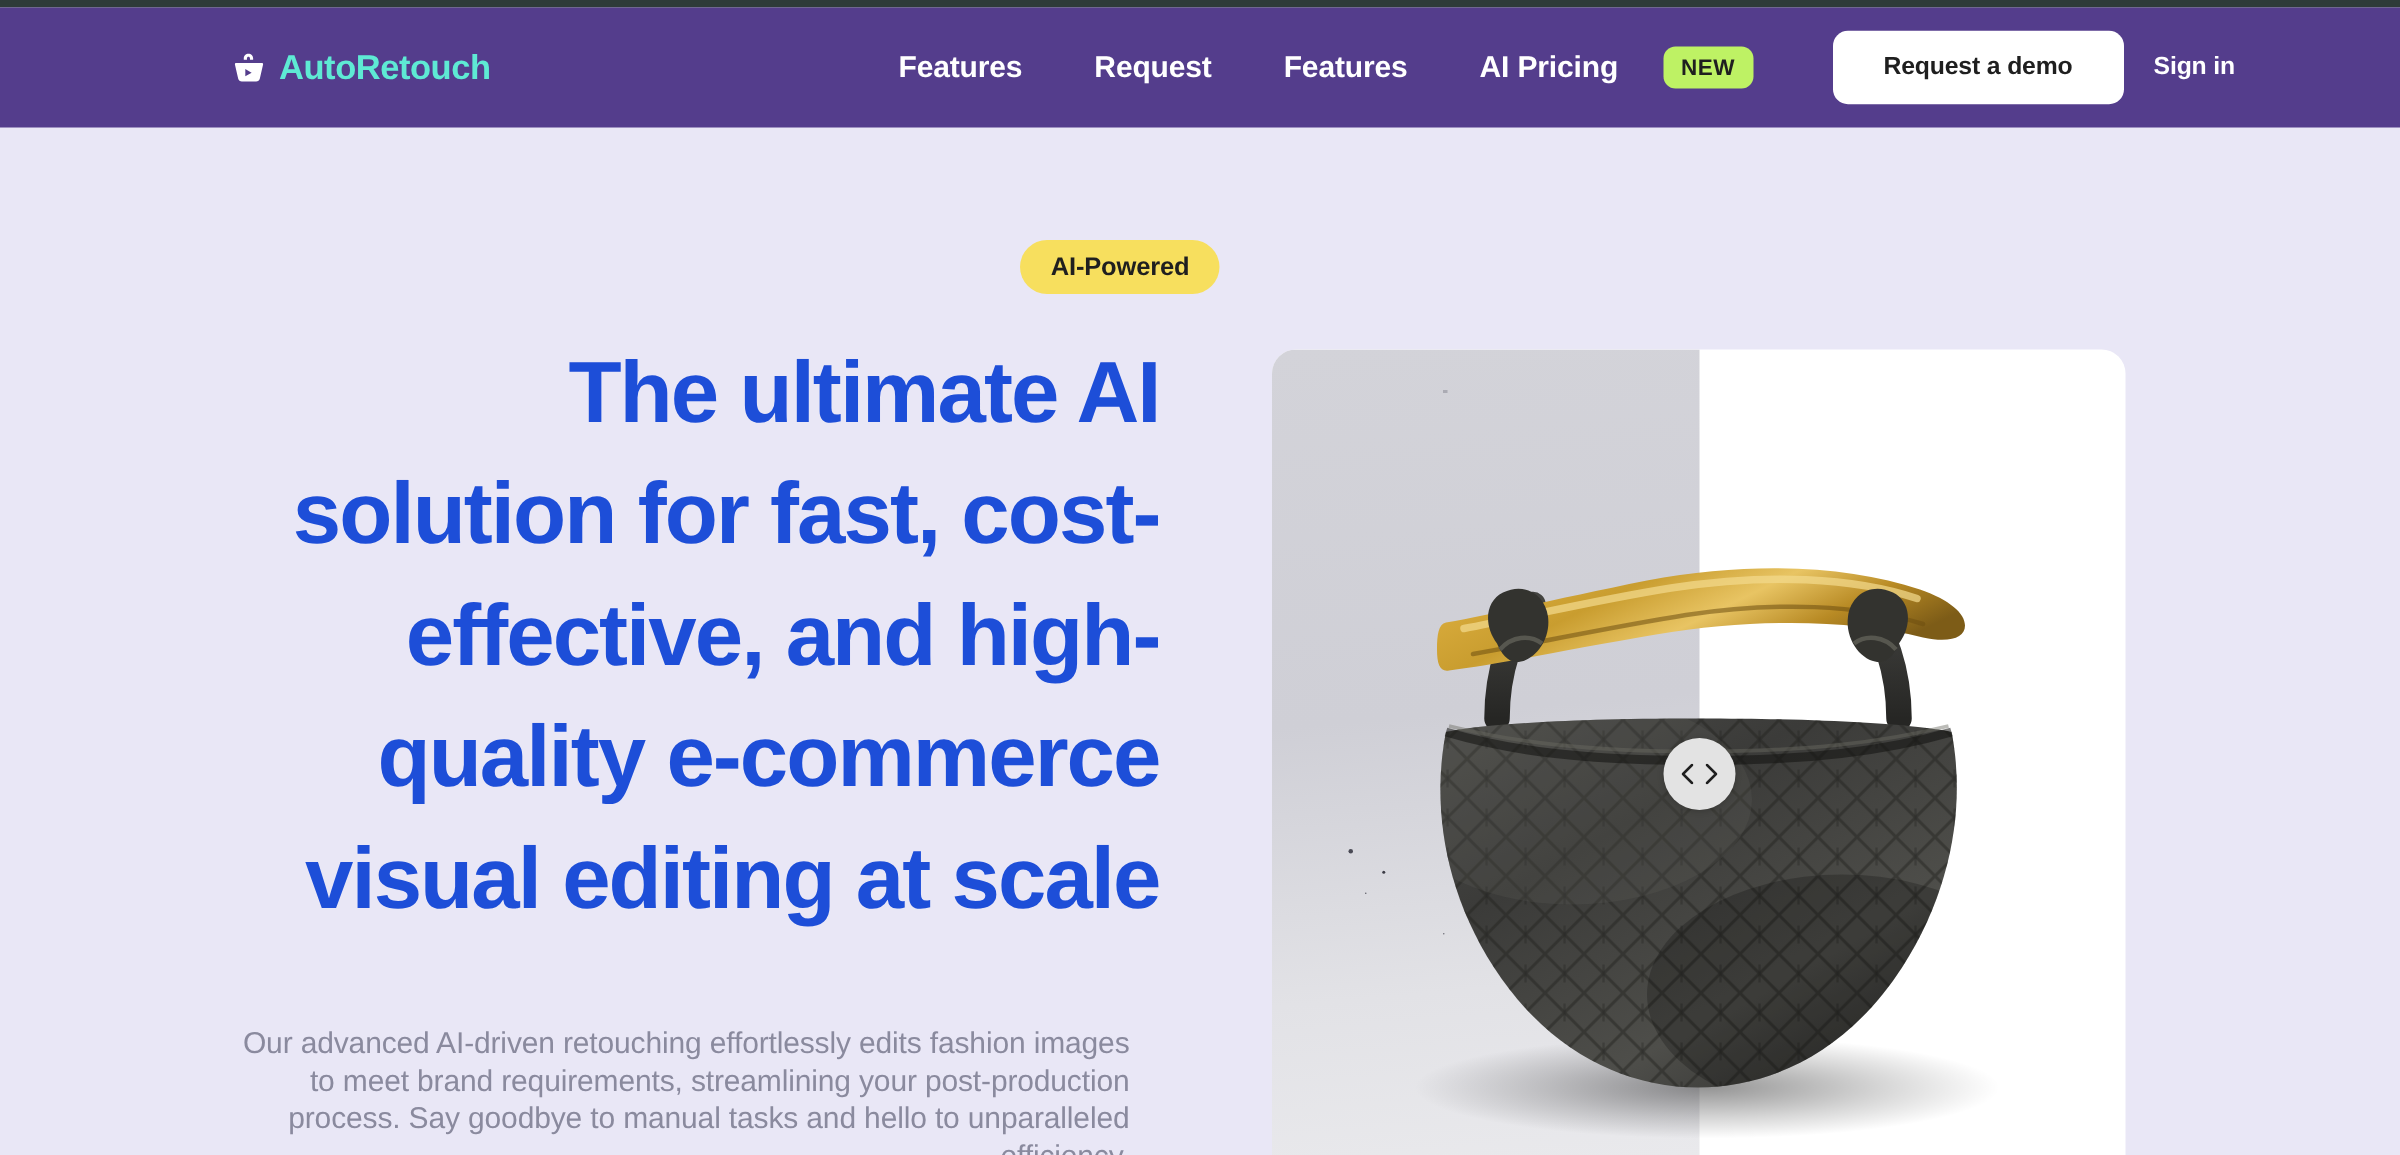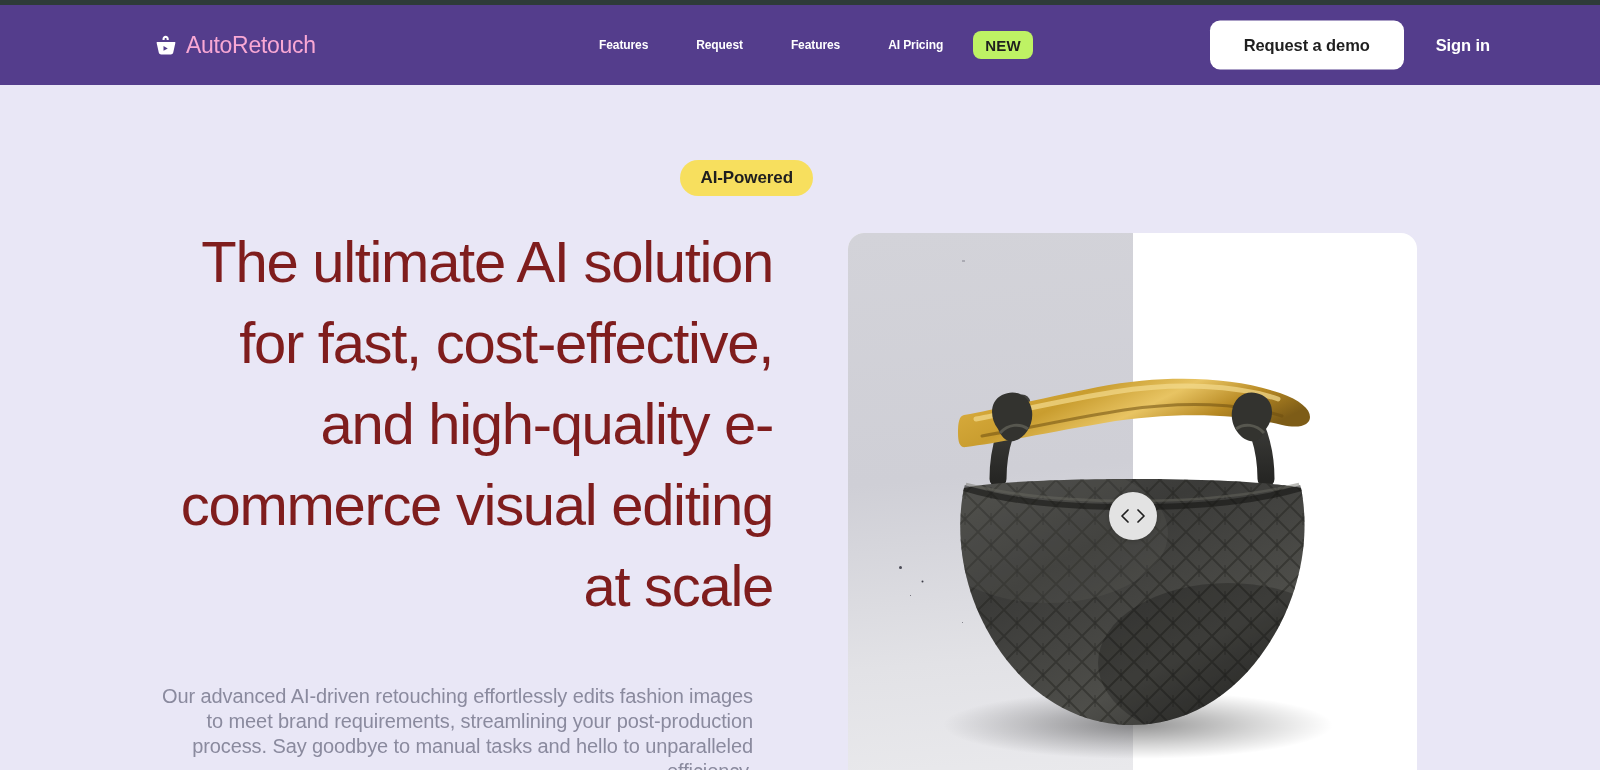--- a/index.html
+++ b/index.html
@@ -22,42 +22,42 @@
     background:#543d8c;
     display:flex; align-items:center;
   }
   .brand{
     position:absolute; left:155px; top:50%; transform:translateY(-50%);
     display:flex; align-items:center; gap:9px;
     text-decoration:none;
   }
   .brand-mark{ width:22px; height:22px; display:block; }
   .brand-name{
-    color:#f9a8d4; font-size:23px; font-weight:400; letter-spacing:-0.3px;
+    color:#5eead4; font-size:23px; font-weight:700; letter-spacing:-0.3px;
     white-space:nowrap;
   }
 
   .nav{
     position:absolute; left:575px; top:50%; transform:translateY(-50%);
     display:flex; align-items:center; gap:0px;
   }
   .nav-link{
-    color:#ffffff; font-size:12px; font-weight:700; text-decoration:none;
+    color:#ffffff; font-size:20px; font-weight:700; text-decoration:none;
     padding:0 24px; white-space:nowrap; letter-spacing:-0.1px;
   }
   .badge-new{
     background:#bef264; color:#1f1f1f;
     font-size:15px; font-weight:800; letter-spacing:0.3px;
     border-radius:8px; padding:7px 12px 6px; margin-left:6px;
     line-height:1;
   }
 
   .header-right{
     position:absolute; right:110px; top:50%; transform:translateY(-50%);
-    display:flex; align-items:center; gap:12px;
+    display:flex; align-items:center; gap:0px;
   }
   .btn-demo{
     background:#ffffff; color:#1f1f1f;
     font-size:16.5px; font-weight:700; letter-spacing:-0.1px;
     border:none; border-radius:10px;
     padding:15px 34px; cursor:pointer;
     font-family:inherit; white-space:nowrap;
   }
   .signin{
     color:#ffffff; font-size:16.5px; font-weight:700; text-decoration:none;
@@ -71,22 +71,22 @@
 
   .pill{
     display:inline-block; background:#f7df5e; color:#1f1f1f;
     font-size:17px; font-weight:700; letter-spacing:-0.1px;
     border-radius:999px; padding:9px 20px 10px;
     line-height:1;
   }
 
   .headline{
     margin-top:25px;
-    color:#7f1d1d;
-    font-size:58px; font-weight:400; line-height:81px;
+    color:#1d4ed8;
+    font-size:58px; font-weight:700; line-height:81px;
     letter-spacing:-1.3px;
     max-width:620px;
   }
 
   .subtext{
     margin-top:58px;
     color:#8a8a9e;
     font-size:20px; line-height:25px; font-weight:400;
     max-width:600px; letter-spacing:-0.1px;
   }

